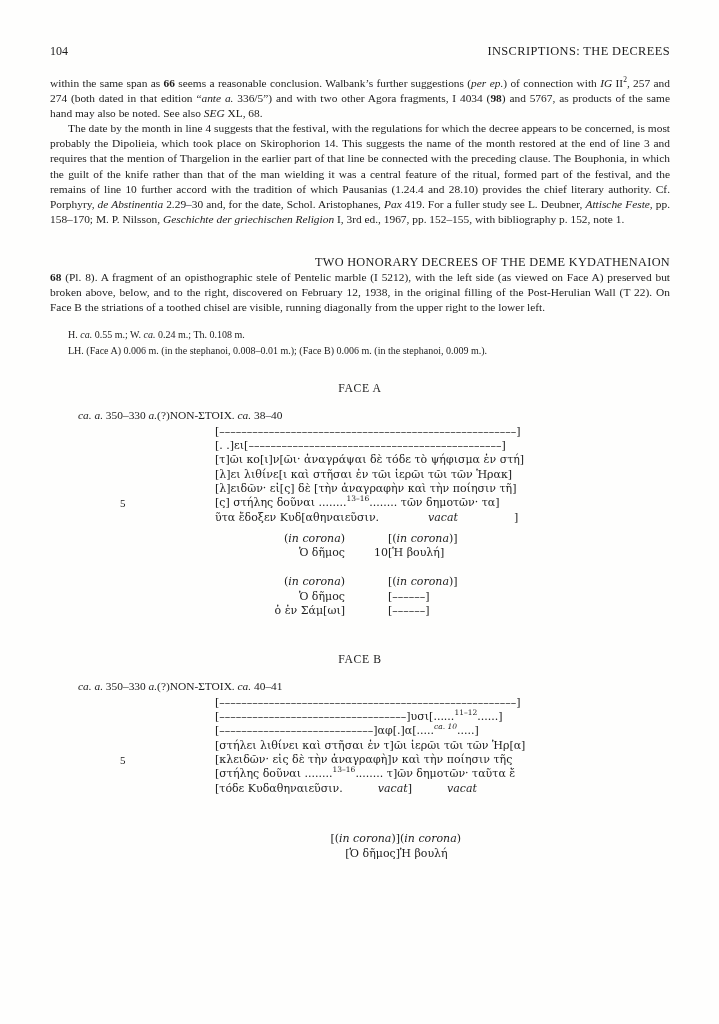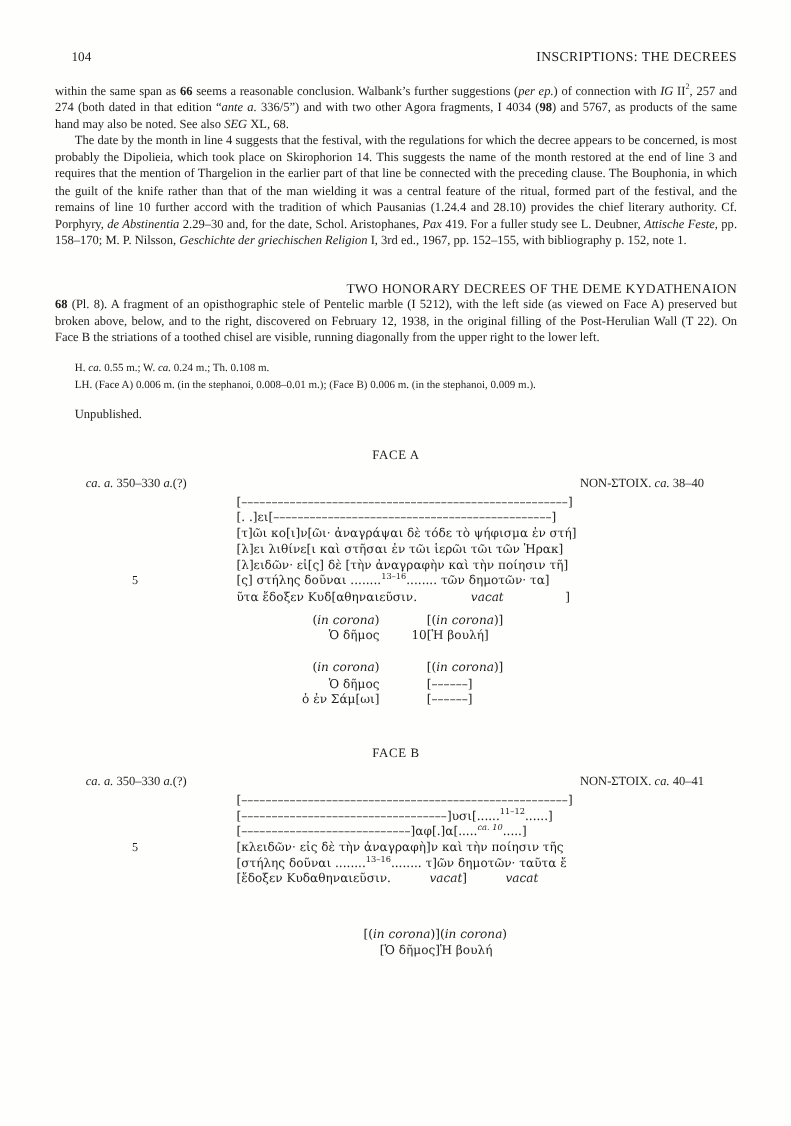--- a/index.html
+++ b/index.html
@@ -11,32 +11,32 @@
     color:#1b1b1b;
     font-family:"Liberation Serif",serif;
     overflow:hidden;
     box-sizing:border-box;
     padding:44px 49px 0 50px;
   }
   .it{font-style:italic;}
   .bd{font-weight:bold;}
   sup{font-size:7.5px;line-height:0;vertical-align:super;}
   .header{position:relative;height:16px;}
-  .page-num{position:absolute;left:15px;top:0;font-size:12px;}
+  .page-num{position:absolute;left:0;top:0;font-size:12px;}
   .running-head{text-align:right;font-size:12.4px;letter-spacing:.4px;}
   .body-text{margin:0;font-size:11.4px;line-height:15.1px;text-align:justify;}
   .p1{margin-top:16px;}
   .p2{text-indent:18px;}
   .section-heading{margin:28px 0 0 0;text-align:right;font-size:12.3px;font-weight:normal;letter-spacing:.3px;}
   .p68{margin-top:0;}
   .meta{margin:12px 0 0 18px;font-size:10px;line-height:15.3px;}
   .unpub{margin:13px 0 0 18px;font-size:11.4px;}
   .face-heading{margin-top:24px;text-align:center;font-size:11.7px;letter-spacing:.6px;}
   .face-heading.fb{margin-top:34px;}
-  .date-row{display:flex;justify-content:space-between;margin-top:14px;font-size:11.4px;padding:0 30px 0 28px;}
+  .date-row{display:flex;justify-content:flex-start;margin-top:14px;font-size:11.4px;padding:0 30px 0 28px;}
   .greek{font-family:"DejaVu Serif",serif;}
   .inscription{margin-left:165px;margin-top:4px;font-size:11px;line-height:14.3px;}
   .iline{position:relative;white-space:pre;}
   .lnum{position:absolute;left:-95px;top:0;font-family:"Liberation Serif",serif;}
   .coronae{margin-top:7px;font-size:11px;line-height:14.6px;}
   .coronae-a{margin-left:205px;}
   .coronae-b{margin-left:200px;margin-top:36px;}
   .crow{display:flex;white-space:pre;text-align:right;}
   .crow.gap{margin-top:14px;}
   .cc1{width:90px;flex:none;}
@@ -59,21 +59,20 @@
 
   <h2 class="section-heading">TWO HONORARY DECREES OF THE DEME KYDATHENAION</h2>
 
   <p class="body-text p68"><span class="bd">68</span><span> (Pl. 8).  A fragment of an opisthographic stele of Pentelic marble (I 5212), with the left side (as viewed on Face A) preserved but broken above, below, and to the right, discovered on February 12, 1938, in the original filling of the Post-Herulian Wall (T 22).  On Face B the striations of a toothed chisel are visible, running diagonally from the upper right to the lower left.</span></p>
 
   <div class="meta">
     <div><span>H. </span><span class="it">ca.</span><span> 0.55 m.; W. </span><span class="it">ca.</span><span> 0.24 m.; Th. 0.108 m.</span></div>
     <div><span>LH. (Face A) 0.006 m. (in the stephanoi, 0.008–0.01 m.); (Face B) 0.006 m. (in the stephanoi, 0.009 m.).</span></div>
   </div>
 
-  <div class="unpub">Unpublished.</div>
 
   <div class="face-heading">FACE A</div>
 
   <div class="date-row">
     <span><span class="it">ca. a.</span><span> 350–330 </span><span class="it">a.</span><span>(?)</span></span>
     <span><span>ΝΟΝ-ΣΤΟΙΧ. </span><span class="it">ca.</span><span> 38–40</span></span>
   </div>
 
   <div class="inscription greek">
     <div class="iline"><span class="lnum"></span><span class="ltext"><span>[––––––––––––––––––––––––––––––––––––––––––––––––––––––]</span></span></div>
@@ -97,23 +96,24 @@
 
   <div class="date-row">
     <span><span class="it">ca. a.</span><span> 350–330 </span><span class="it">a.</span><span>(?)</span></span>
     <span><span>ΝΟΝ-ΣΤΟΙΧ. </span><span class="it">ca.</span><span> 40–41</span></span>
   </div>
 
   <div class="inscription greek">
     <div class="iline"><span class="lnum"></span><span class="ltext"><span>[––––––––––––––––––––––––––––––––––––––––––––––––––––––]</span></span></div>
     <div class="iline"><span class="lnum"></span><span class="ltext"><span>[––––––––––––––––––––––––––––––––––]υσι[......</span><sup>11–12</sup><span>......]</span></span></div>
     <div class="iline"><span class="lnum"></span><span class="ltext"><span>[––––––––––––––––––––––––––––]αφ[.]α[.....</span><sup class="it">ca. 10</sup><span>.....]</span></span></div>
+    <div class="iline"><span class="lnum"></span><span class="ltext"><span>[στήλει λιθίνει καὶ στῆσαι ἐν τ]ῶι ἱερῶι τῶι τῶν Ἡρ[α]</span></span></div>
     <div class="iline"><span class="lnum">5</span><span class="ltext"><span>[κλειδῶν· εἰς δὲ τὴν ἀναγραφὴ]ν καὶ τὴν ποίησιν τῆς</span></span></div>
     <div class="iline"><span class="lnum"></span><span class="ltext"><span>[στήλης δοῦναι ........</span><sup>13–16</sup><span>........ τ]ῶν δημοτῶν· ταῦτα ἔ</span></span></div>
-    <div class="iline"><span class="lnum"></span><span class="ltext"><span>[ἔδοξεν Κυδαθηναιεῦσιν.</span><span>          </span><span class="it">vacat</span><span>]</span><span>          </span><span class="it">vacat</span></span></div>
+    <div class="iline"><span class="lnum"></span><span class="ltext"><span>[τόδε Κυδαθηναιεῦσιν.</span><span>          </span><span class="it">vacat</span><span>]</span><span>          </span><span class="it">vacat</span></span></div>
   </div>
 
   <div class="coronae coronae-b greek">
     <div class="crow"><span class="cc1"><span>[(</span><span class="it">in corona</span><span>)]</span></span><span class="cc2"></span><span class="cc3"><span>(</span><span class="it">in corona</span><span>)</span></span></div>
     <div class="crow"><span class="cc1"><span>[Ὁ δῆμος]</span></span><span class="cc2"></span><span class="cc3"><span>Ἡ βουλή</span></span></div>
   </div>
 
 </div>
 
 </body></html>

